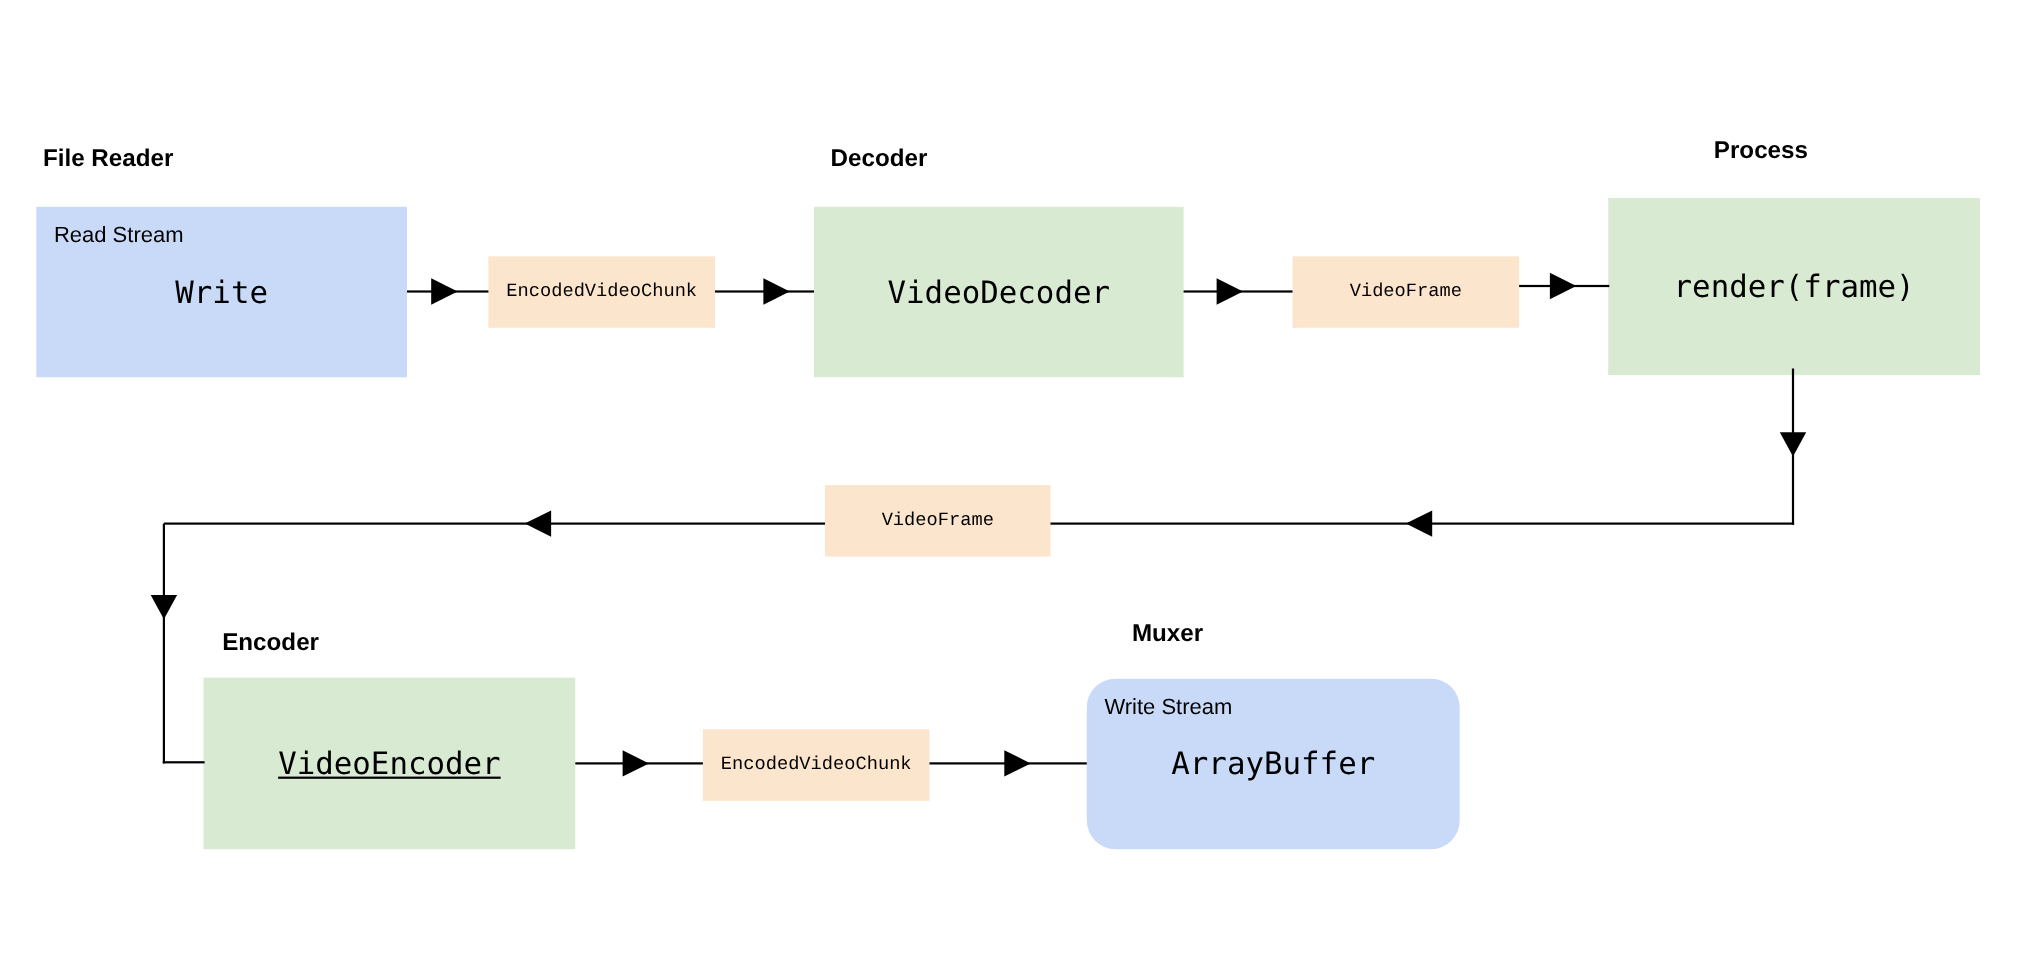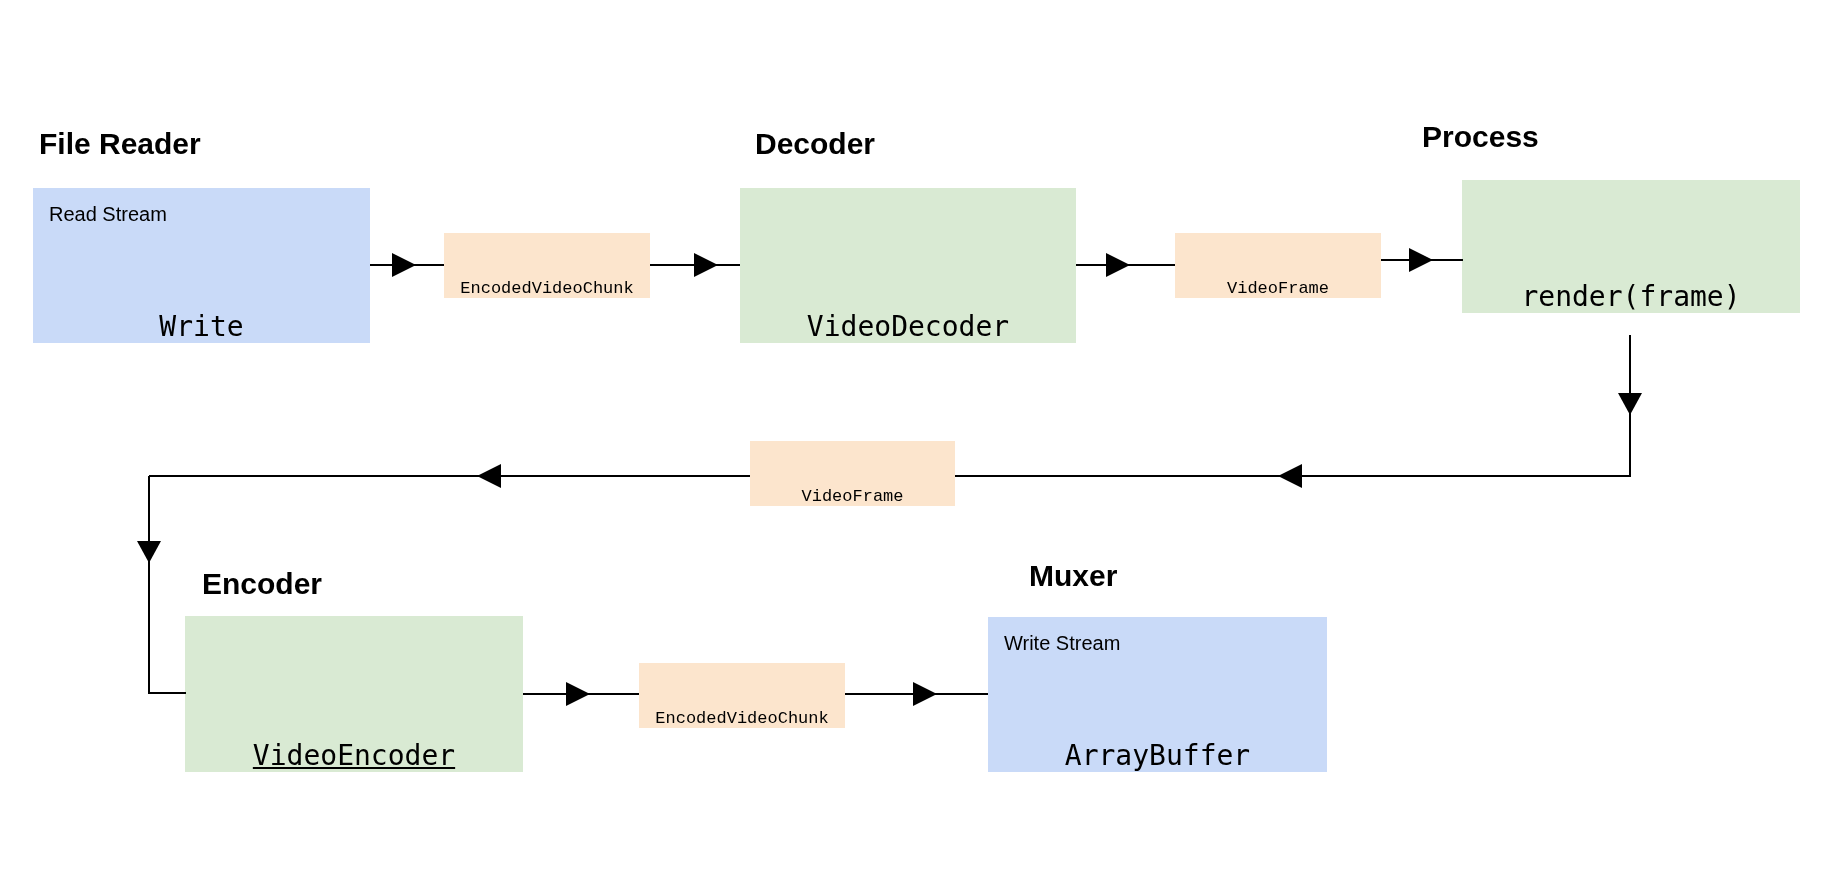--- a/index.html
+++ b/index.html
@@ -7,24 +7,24 @@
     --line:#000000; --background:#ffffff; --text:#000000;
   }
   html,body{margin:0;padding:0;}
   body{
     width:1845px;height:871px;position:relative;overflow:hidden;
     background:var(--background);color:var(--text);
     font-family:"Liberation Sans",sans-serif;
   }
   .abs{position:absolute;}
   .heading{
-    font-weight:bold;font-size:30px;line-height:36px;white-space:nowrap;
+    font-weight:bold;font-size:22px;line-height:36px;white-space:nowrap;
   }
   .box{
-    position:absolute;display:flex;align-items:flex-end;justify-content:center;
+    position:absolute;display:flex;align-items:center;justify-content:center;
   }
   .box-blue{background:var(--box_blue);}
   .box-green{background:var(--box_green);}
   .box-orange{background:var(--box_orange);}
   .mono-lg{
     font-family:"DejaVu Sans Mono",monospace;font-size:28px;white-space:nowrap;
   }
   .mono-sm{
     font-family:Liberation Mono, monospace;font-size:17px;white-space:nowrap;
   }
@@ -38,21 +38,21 @@
   .arr-down {border-left:12px solid transparent;border-right:12px solid transparent;border-top:22px solid var(--line);}
   .above{z-index:2;}
 </style>
 </head>
 <body>
 
 <div class="abs heading" style="left:39px;top:126px;">File Reader</div>
 
 <div class="abs heading" style="left:755px;top:126px;">Decoder</div>
 
-<div class="abs heading" style="left:1422px;top:119px;">Process</div>
+<div class="abs heading" style="left:1558px;top:119px;">Process</div>
 
 <div class="abs heading" style="left:202px;top:566px;">Encoder</div>
 
 <div class="abs heading" style="left:993px;top:558px;margin-left:36px;">Muxer</div>
 
 <div class="box box-blue" style="left:33px;top:188px;width:337px;height:155px;">
   <span class="stream-label">Read Stream</span>
   <span class="mono-lg">Write</span>
 </div>
 
@@ -61,37 +61,37 @@
 </div>
 
 <div class="box box-green" style="left:740px;top:188px;width:336px;height:155px;">
   <span class="mono-lg">VideoDecoder</span>
 </div>
 
 <div class="box box-orange" style="left:1175px;top:233px;width:206px;height:65px;">
   <span class="mono-sm">VideoFrame</span>
 </div>
 
-<div class="box box-green" style="left:1462px;top:180px;width:338px;height:133px;">
+<div class="box box-green" style="left:1462px;top:180px;width:338px;height:161px;">
   <span class="mono-lg">render(frame)</span>
 </div>
 
 <div class="box box-orange above" style="left:750px;top:441px;width:205px;height:65px;">
   <span class="mono-sm">VideoFrame</span>
 </div>
 
 <div class="box box-green" style="left:185px;top:616px;width:338px;height:156px;text-decoration:underline;">
   <span class="mono-lg">VideoEncoder</span>
 </div>
 
 <div class="box box-orange" style="left:639px;top:663px;width:206px;height:65px;">
   <span class="mono-sm">EncodedVideoChunk</span>
 </div>
 
-<div class="box box-blue" style="left:988px;top:617px;width:339px;height:155px;">
+<div class="box box-blue" style="left:988px;top:617px;width:339px;height:155px;border-radius:26px;">
   <span class="stream-label">Write Stream</span>
   <span class="mono-lg">ArrayBuffer</span>
 </div>
 
 <div class="line" style="left:370px;top:264px;width:74px;height:2px;"></div>
 <div class="arr arr-right" style="left:392px;top:253px;"></div>
 
 <div class="line" style="left:650px;top:264px;width:90px;height:2px;"></div>
 <div class="arr arr-right" style="left:694px;top:253px;"></div>
 

